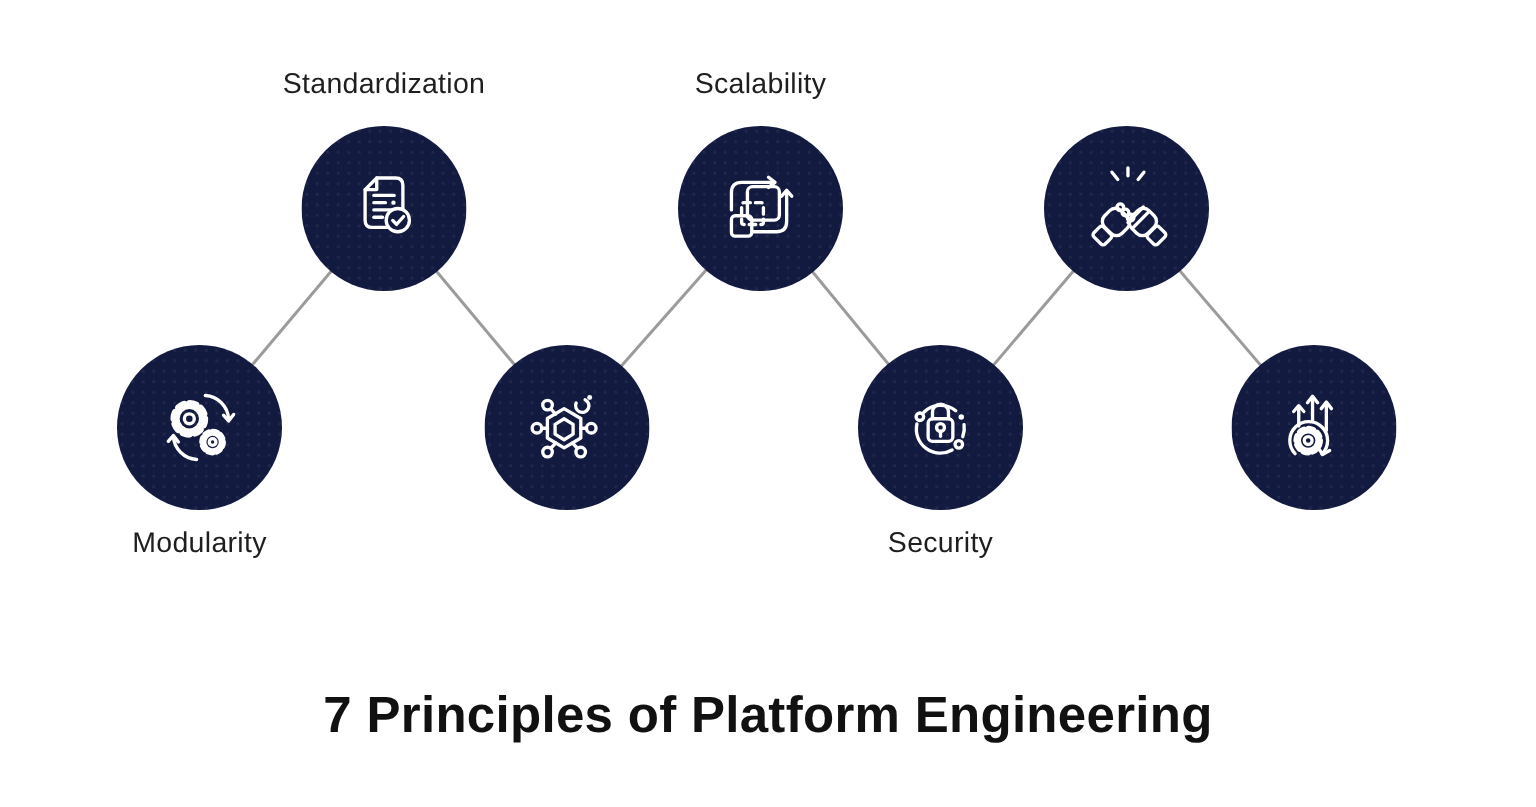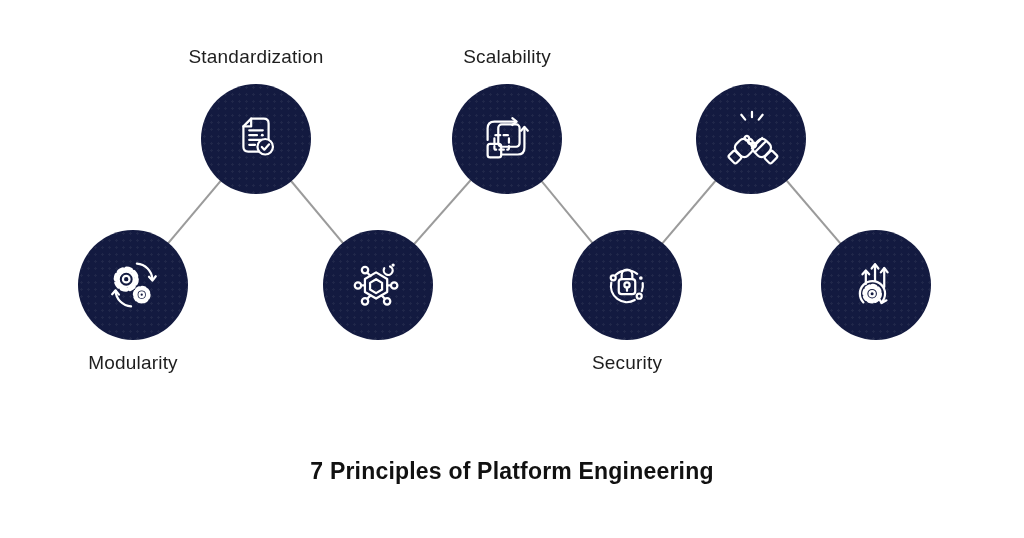--- a/index.html
+++ b/index.html
@@ -42,21 +42,21 @@
   .label.wrap { white-space:normal; width:180px; line-height:1.32; }
   .l-standardization { left:256px; top:46px; }
   .l-scalability     { left:507px; top:46px; }
   .l-collaboration   { left:751px; top:46px; }
   .l-automation      { left:133px; top:352px; }
   .l-modularity      { left:378px; top:352px; }
   .l-security        { left:627px; top:352px; }
   .l-continuous      { left:876px; top:352px; }
   .title {
     position:absolute; left:0; right:0; top:458px; text-align:center;
-    font-size:23px; font-weight:bold; color:var(--title-text,#111);
+    font-size:34px; font-weight:bold; color:var(--title-text,#111);
     letter-spacing:0.2px;
   }
 </style>
 </head>
 <body>
 
 <div class="canvas">
 
   <svg class="connectors" width="1024" height="538" viewBox="0 0 1024 538">
     <line x1="133" y1="285" x2="256" y2="139"></line>

